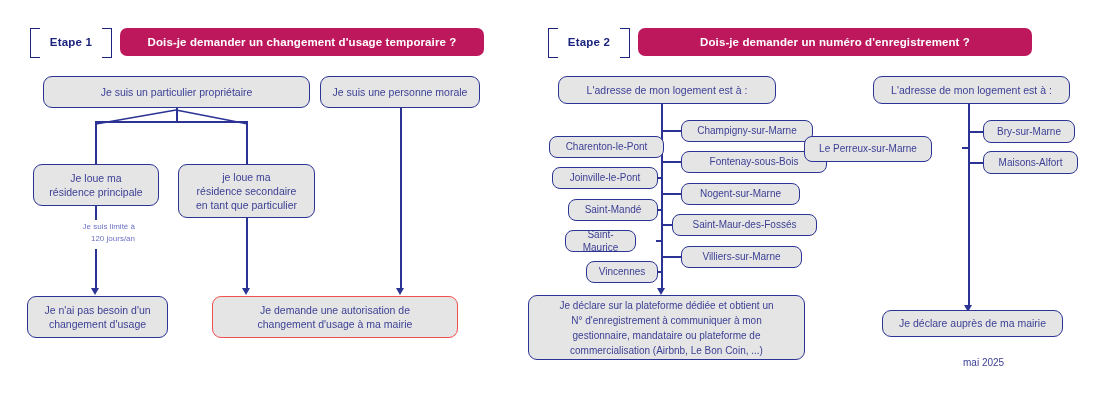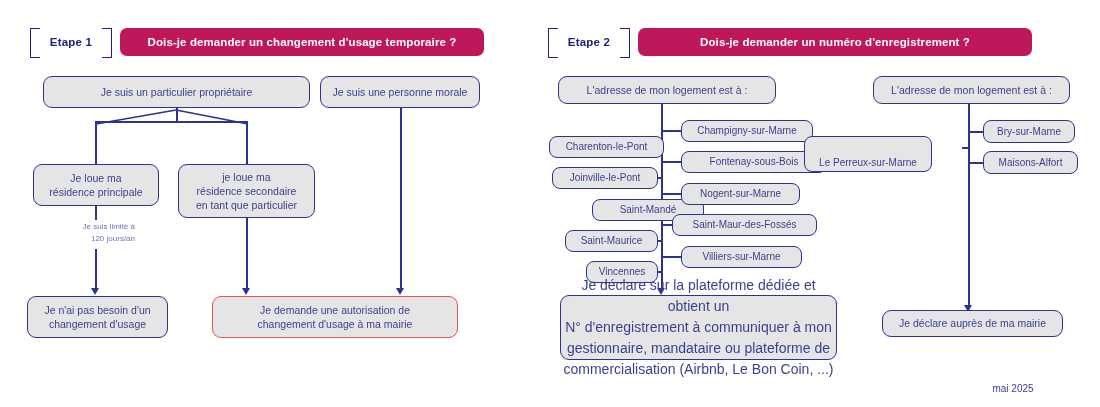--- a/index.html
+++ b/index.html
@@ -48,21 +48,21 @@
     display:flex;align-items:center;justify-content:center;
     text-align:center;
     font-size:10.5px;
     line-height:1.35;
     color:#3b3f94;
     padding:2px 6px;
     z-index:2;
   }
   .node.alert{border-color:#f2514f;}
   .node.city{font-size:10px;border-radius:8px;padding:2px 7px;}
-  .node.big{font-size:14px;line-height:1.5;padding:4px 2px;margin-left:32px;}
+  .node.big{font-size:10px;line-height:1.5;padding:4px 2px;}
 
   
   .vline{position:absolute;width:1.6px;background:#2b3394;z-index:1;}
   .hline{position:absolute;height:1.6px;background:#2b3394;z-index:1;}
   .arrow{
     position:absolute;width:0;height:0;
     border-left:4.5px solid transparent;
     border-right:4.5px solid transparent;
     border-top:7px solid #2b3394;
     z-index:1;
@@ -72,22 +72,21 @@
   .annot{
     position:absolute;
     font-size:8px;line-height:1.45;
     color:#6d72c4;
     text-align:right;
   }
   .footnote{
     position:absolute;
     font-size:10px;
     color:#3b3f94;
-    text-align:center;
-    margin-top:26px;
+    text-align:left;
   }
 </style>
 </head>
 <body>
 
 <div id="stage">
 
   <div class="abs step-label" style="left:30px;top:28px;width:82px;height:28px;">
     <span class="bracket left"></span>
     <span class="bracket right"></span>
@@ -169,26 +168,26 @@
   <div class="abs node city" style="left:513px;top:136px;width:115px;height:22px;margin-left:36px;">
     <span>Charenton-le-Pont</span>
   </div>
   <div class="hline" style="left:656px;top:146px;width:7px;"></div>
 
   <div class="abs node city" style="left:552px;top:167px;width:106px;height:22px;">
     <span>Joinville-le-Pont</span>
   </div>
   <div class="hline" style="left:656px;top:177px;width:7px;"></div>
 
-  <div class="abs node city" style="left:592px;top:199px;width:112px;height:22px;">
+  <div class="abs node city" style="left:568px;top:199px;width:90px;height:22px;">
     <span>Saint-Mandé</span>
   </div>
   <div class="hline" style="left:656px;top:209px;width:7px;"></div>
 
-  <div class="abs node city" style="left:565px;top:230px;width:93px;height:22px;">
+  <div class="abs node city" style="left:565px;top:230px;width:71px;height:22px;">
     <span>Saint-Maurice</span>
   </div>
   <div class="hline" style="left:656px;top:240px;width:7px;"></div>
 
   <div class="abs node city" style="left:586px;top:261px;width:72px;height:22px;">
     <span>Vincennes</span>
   </div>
   <div class="hline" style="left:656px;top:271px;width:7px;"></div>
 
   <div class="abs node city" style="left:681px;top:120px;width:132px;height:22px;">
@@ -223,21 +222,21 @@
 commercialisation (Airbnb, Le Bon Coin, ...)</span>
   </div>
 
   <div class="abs node" style="left:873px;top:76px;width:197px;height:28px;">
     <span>L'adresse de mon logement est à :</span>
   </div>
 
   <div class="vline" style="left:968px;top:104px;height:203px;"></div>
   <div class="arrow" style="left:964px;top:305px;"></div>
 
-  <div class="abs node city" style="left:804px;top:136px;width:128px;height:36px;align-items:flex-end;">
+  <div class="abs node city" style="left:804px;top:136px;width:128px;height:26px;">
     <span>Le Perreux-sur-Marne</span>
   </div>
   <div class="hline" style="left:962px;top:147px;width:8px;"></div>
 
   <div class="abs node city" style="left:983px;top:120px;width:92px;height:23px;">
     <span>Bry-sur-Marne</span>
   </div>
   <div class="hline" style="left:968px;top:131px;width:17px;"></div>
 
   <div class="abs node city" style="left:983px;top:151px;width:95px;height:23px;">

